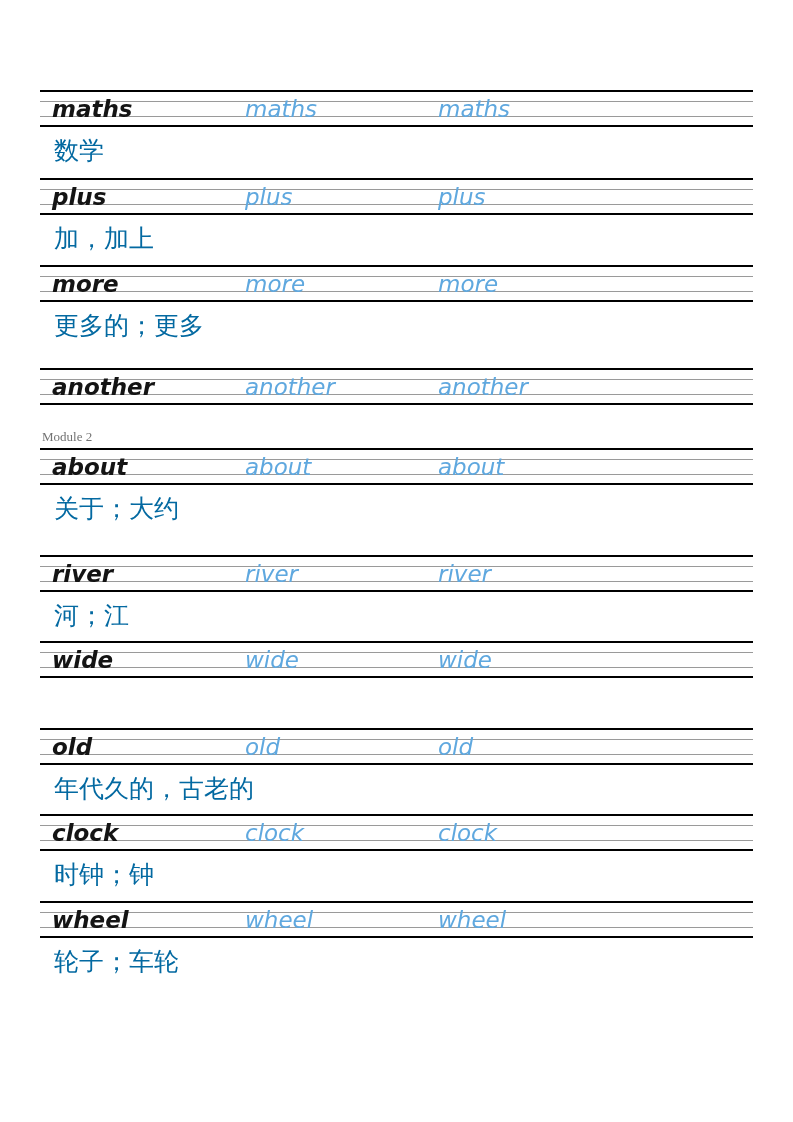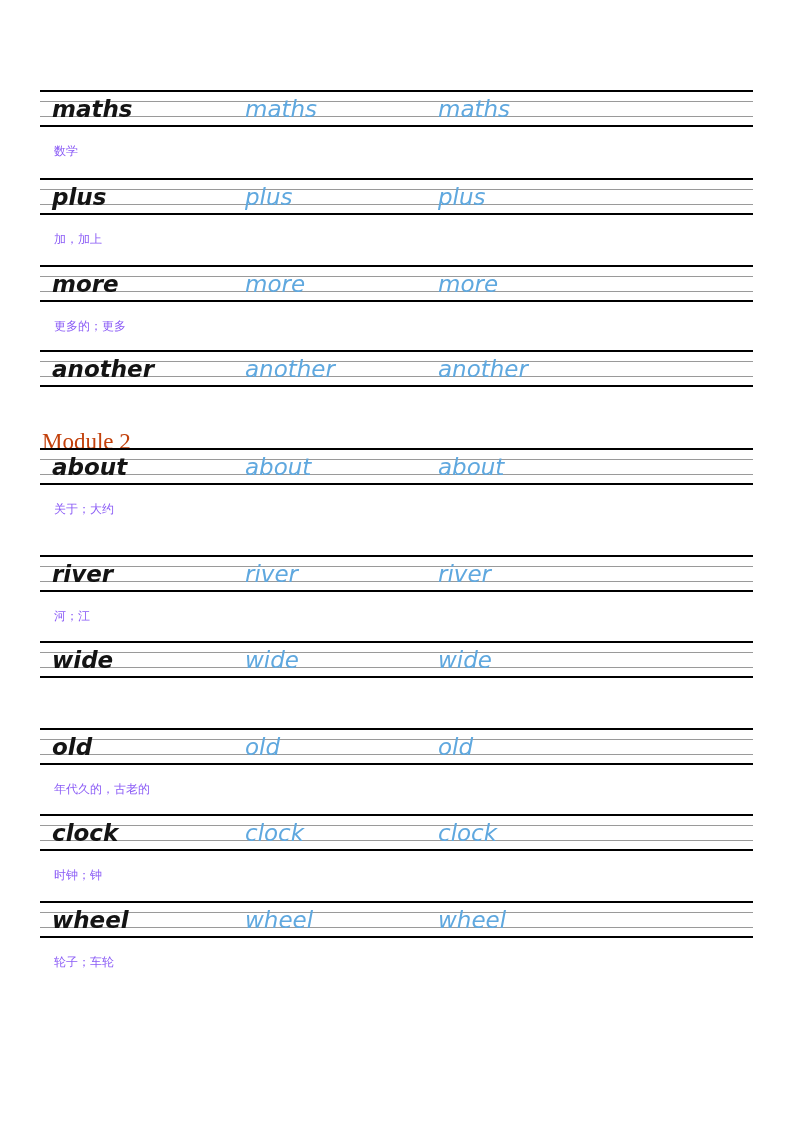--- a/index.html
+++ b/index.html
@@ -28,31 +28,31 @@
     white-space: nowrap;
   }
   .word.black { left: 12px; color: #141414; font-weight: 600; }
   .word.c2 { left: 205px; }
   .word.c3 { left: 398px; }
   .trace { color: #5FA8DF; font-weight: 400; }
   .meaning {
     position: absolute;
     top: 50px;
     left: 14px;
-    font-size: 12px;
+    font-size: 25px;
     line-height: 22px;
-    color: #8b5cf6;
+    color: #0369a1;
     font-family: "Liberation Serif", "DejaVu Serif", serif;
   }
   .module {
     position: absolute;
     left: 42px;
     top: 429px;
-    font-size: 23px;
-    color: #c2410c;
+    font-size: 13px;
+    color: #737373;
     font-family: "Liberation Serif", "DejaVu Serif", serif;
     text-align: right;
   }
   .footer {
     position: absolute;
     top: 1094px;
     left: 0;
     width: 100%;
     text-align: center;
     font-size: 19px;
@@ -98,21 +98,21 @@
       <div class="gl m1"></div>
       <div class="gl m2"></div>
       <div class="gl b"></div>
       <span class="word black">more</span>
       <span class="word trace c2">more</span>
       <span class="word trace c3">more</span>
     </div>
     <div class="meaning">更多的；更多</div>
   </div>
 
-  <div class="entry" style="top:350px">
+  <div class="entry" style="top:368px">
     <div class="guide">
       <div class="gl t"></div>
       <div class="gl m1"></div>
       <div class="gl m2"></div>
       <div class="gl b"></div>
       <span class="word black">another</span>
       <span class="word trace c2">another</span>
       <span class="word trace c3">another</span>
     </div>
   </div>

